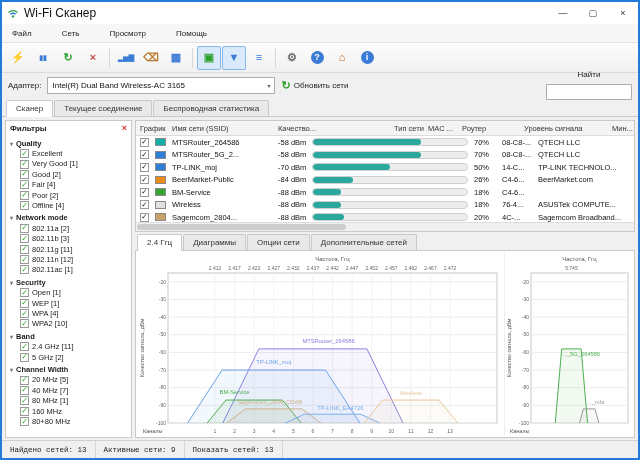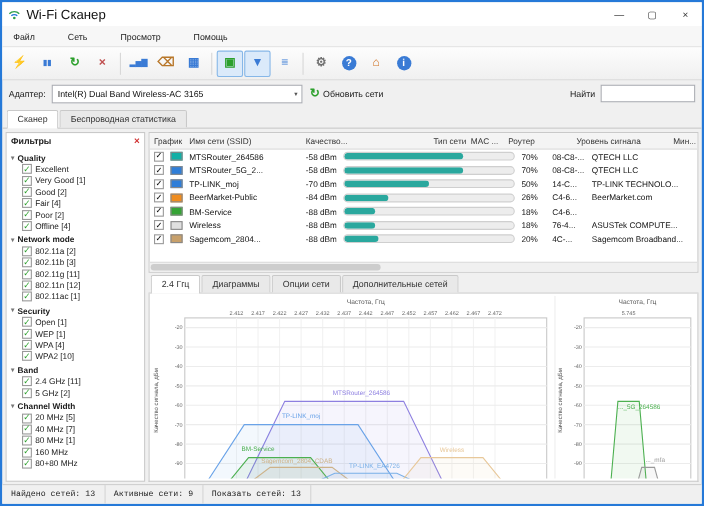--- a/index.html
+++ b/index.html
@@ -25,21 +25,21 @@
   .tool-glyph.round { width: 13px; height: 13px; border-radius: 50%; display: flex; align-items: center; justify-content: center; font-size: 9px; }
   .tool-sep { width: 1px; height: 20px; background: #d8d8d8; margin: 0 3px; }
 
   
   .adapter-row { height: 24px; display: flex; align-items: center; padding: 0 6px; gap: 6px; flex: none; }
   .small-label { font-size: 8px; color: #222; }
   .combo { width: 228px; height: 17px; background: #fff; border: 1px solid #abadb3; font-size: 8px; display: flex; align-items: center; padding: 0 4px; color: #111; }
   .combo-arrow { margin-left: auto; font-size: 6px; color: #555; }
   .refresh-net { display: flex; align-items: center; gap: 3px; font-size: 8px; color: #222; }
   .refresh-glyph { color: #2ca02c; font-weight: bold; font-size: 11px; line-height: 1; }
-  .search-wrap { margin-left: auto; display: flex; align-items: center; gap: 5px; }
+  .search-wrap { margin-left: auto; display: flex; align-items: center; gap: 5px; flex-direction: column; }
   .search-input { width: 86px; height: 16px; border: 1px solid #abadb3; background: #fff; font-size: 8px; padding: 0 3px; }
 
   
   .main-tabs { display: flex; align-items: flex-end; height: 20px; padding-left: 4px; border-bottom: 1px solid #c9c9c9; flex: none; }
   .tab { font-size: 8px; padding: 3px 9px; border: 1px solid #c9c9c9; border-bottom: none; background: #e9e9e9; margin-right: 1px; border-radius: 2px 2px 0 0; color: #333; position: relative; }
   .tab.active { background: #fff; top: 1px; padding-bottom: 4px; }
 
   
   .content { flex: 1; display: flex; padding: 3px 3px 2px 3px; gap: 3px; min-height: 0; }
   .filter-panel { width: 127px; flex: none; background: #fff; border: 1px solid #c9c9c9; display: flex; flex-direction: column; overflow: hidden; }
@@ -48,21 +48,21 @@
   .filter-close { margin-left: auto; color: #d03030; font-size: 9px; font-weight: bold; line-height: 1; }
   .tree { flex: 1; overflow: hidden; padding: 1px 2px; }
   .tree-group-label { display: flex; align-items: center; gap: 3px; font-size: 7.5px; font-weight: bold; color: #1a1a1a; padding: 2.5px 2px 1px; }
   .chev { font-size: 6px; color: #777; }
   .tree-item { display: flex; align-items: center; gap: 3px; padding: 0.5px 0 0.5px 12px; font-size: 7.5px; color: #222; line-height: 1.25; }
   .checkbox { width: 9px; height: 9px; border: 1px solid #999; background: #fff; display: inline-flex; align-items: center; justify-content: center; font-size: 8px; color: #2ca02c; line-height: 1; flex: none; }
 
   .right-pane { flex: 1; display: flex; flex-direction: column; min-width: 0; }
 
   
-  .net-table { background: #fff; border: 1px solid #c9c9c9; position: relative; height: 128px; flex: none; overflow: hidden; }
+  .net-table { background: #fff; border: 1px solid #c9c9c9; position: relative; height: 112px; flex: none; overflow: hidden; }
   .nt-header { position: relative; height: 15px; background: #f4f4f4; border-bottom: 1px solid #dcdcdc; }
   .nt-header span { position: absolute; top: 3px; font-size: 7.5px; color: #333; white-space: nowrap; }
   .nt-row { position: relative; height: 12.5px; }
   .nt-row > span { position: absolute; font-size: 7.5px; color: #111; white-space: nowrap; overflow: hidden; }
   .swatch { width: 11px; height: 8px; border: 1px solid #888; }
   .bar-track { left: 176px; top: 2px; width: 156px; height: 8px; background: #ededed; border: 1px solid #cfcfcf; border-radius: 4px; overflow: hidden; }
   .bar-fill { display: block; height: 100%; border-radius: 4px; }
   .h-scroll { position: absolute; bottom: 0; left: 0; right: 0; height: 9px; background: #f0f0f0; border-top: 1px solid #ddd; }
   .h-thumb { margin: 1px 0 0 1px; width: 42%; height: 6px; background: #cdcdcd; border-radius: 3px; }
 
@@ -162,20 +162,21 @@
       <span>Обновить сети</span>
     </div>
     <div class="search-wrap">
       <span class="small-label">Найти</span>
       <input class="search-input" value="" style="">
     </div>
   </div>
 
   <div class="main-tabs" id="mainTabs">
       <div class="tab active">Сканер</div>
+      <div class="tab">Текущее соединение</div>
       <div class="tab">Беспроводная статистика</div>
     </div>
 
   <div class="content">
 
     <div class="filter-panel">
       <div class="filter-header">
         <span class="filter-title">Фильтры</span>
         <span class="filter-close">×</span>
       </div>

